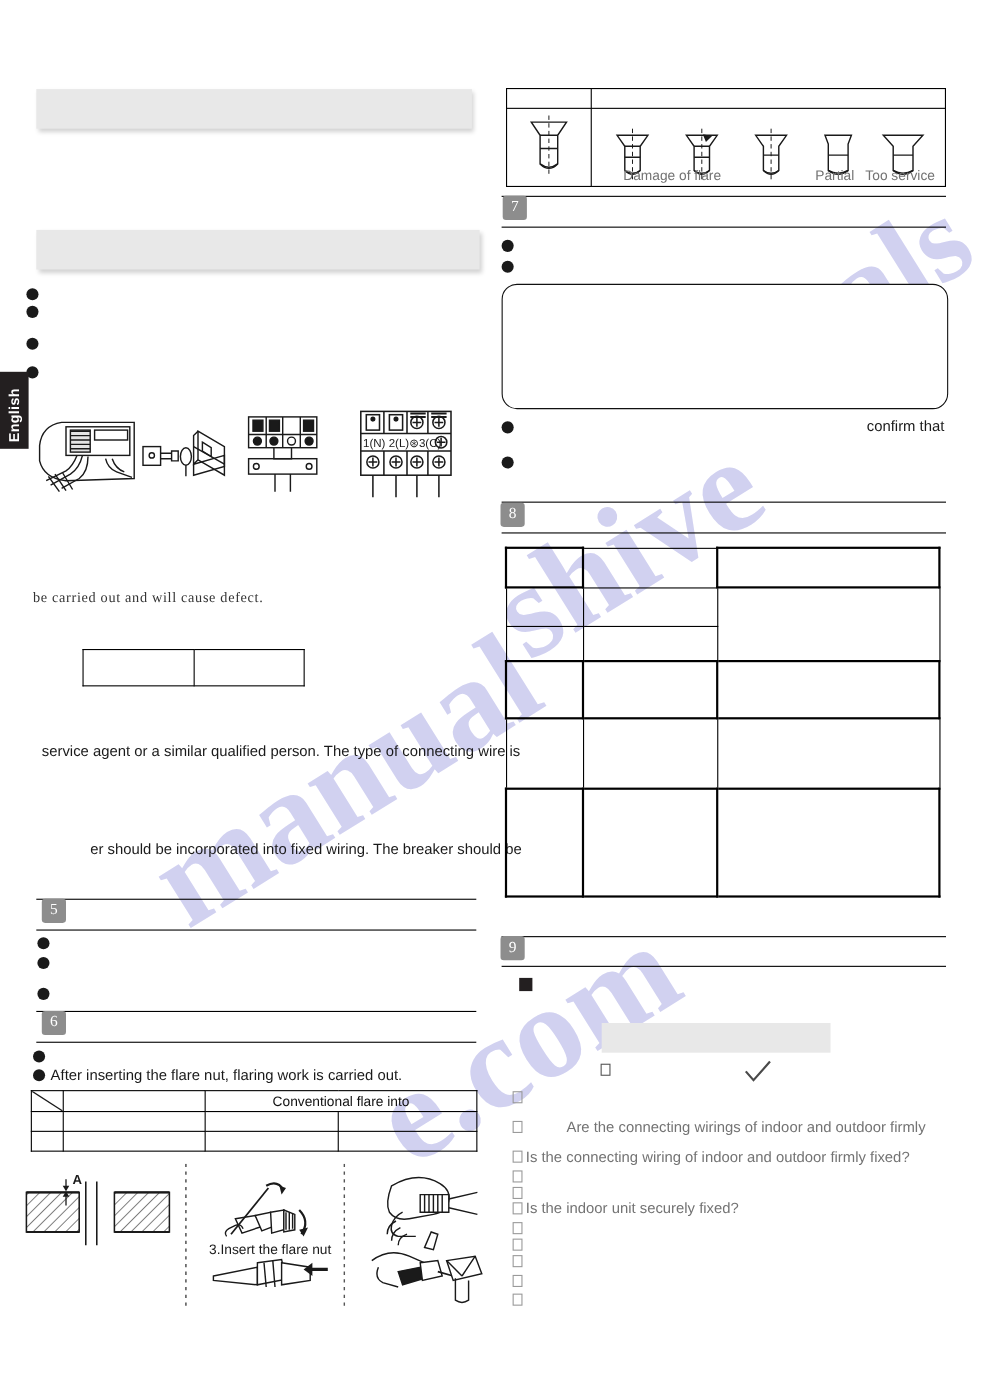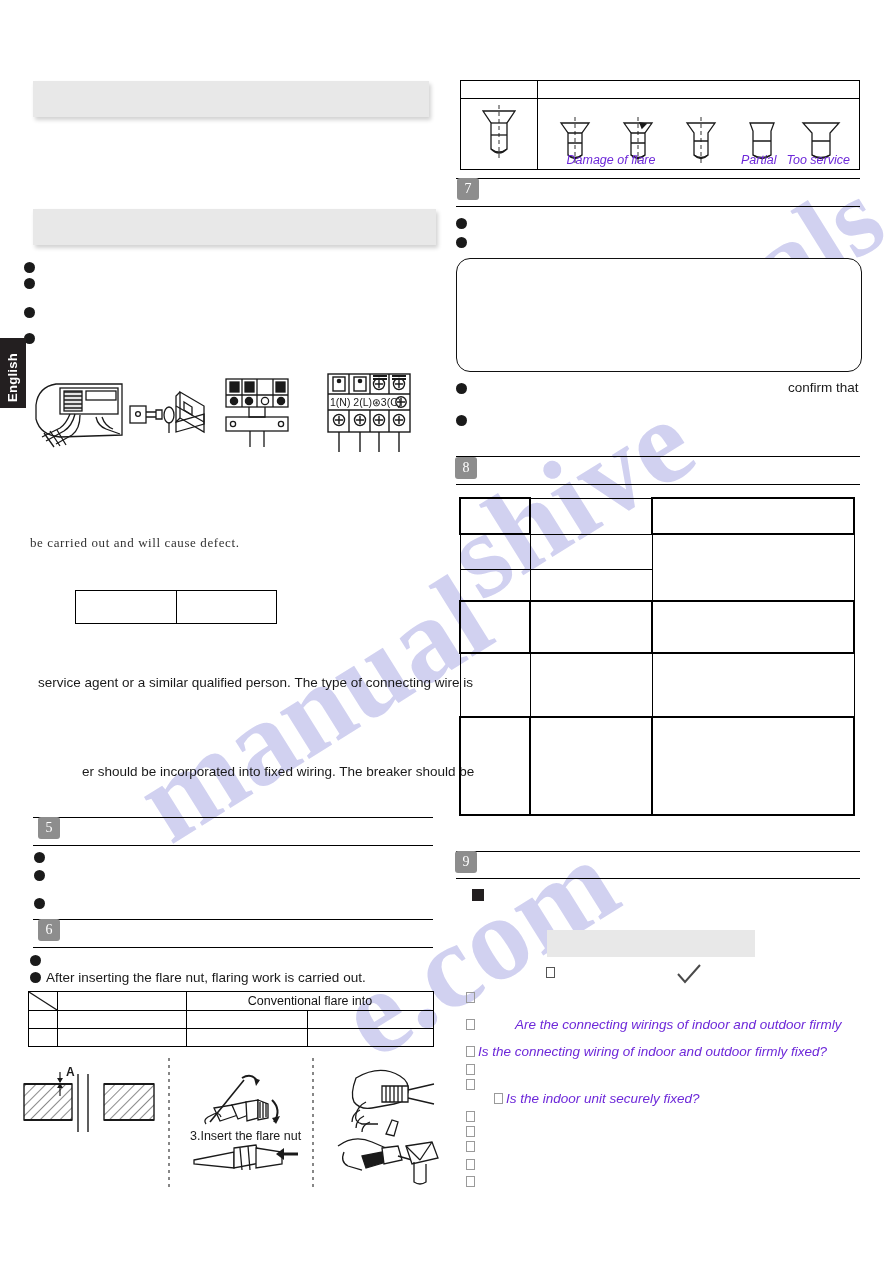--- a/index.html
+++ b/index.html
@@ -152,21 +152,21 @@
   }
   .chkbox {
     display: inline-block;
     width: 9px;
     height: 11px;
     border: 1px solid #9a9a9a;
     box-sizing: border-box;
     flex: 0 0 auto;
   }
   .chkbox.dark { border-color: #555; }
-  .chk-label { font-size: 13.5px; color: #6d28d9; font-style: italic; }
+  .chk-label { font-size: 13.5px; color: #737373; }
 
   .tickmark { position: absolute; z-index: 5; }
 
   
   #drain-box {
     position: absolute;
     left: 456px;
     top: 258px;
     width: 404px;
     height: 112px;
@@ -634,21 +634,21 @@
     <span class="chk-label">Is the connecting wiring of indoor and outdoor firmly fixed?</span>
   </div>
   <div class="chk-row" style="left:466px; top:1064px;">
     <span class="chkbox"></span>
     <span class="chk-label"></span>
   </div>
   <div class="chk-row" style="left:466px; top:1079px;">
     <span class="chkbox"></span>
     <span class="chk-label"></span>
   </div>
-  <div class="chk-row" style="left:466px; top:1091px;margin-left:28px;">
+  <div class="chk-row" style="left:466px; top:1091px;">
     <span class="chkbox"></span>
     <span class="chk-label">Is the indoor unit securely fixed?</span>
   </div>
   <div class="chk-row" style="left:466px; top:1111px;">
     <span class="chkbox"></span>
     <span class="chk-label"></span>
   </div>
   <div class="chk-row" style="left:466px; top:1126px;">
     <span class="chkbox"></span>
     <span class="chk-label"></span>

